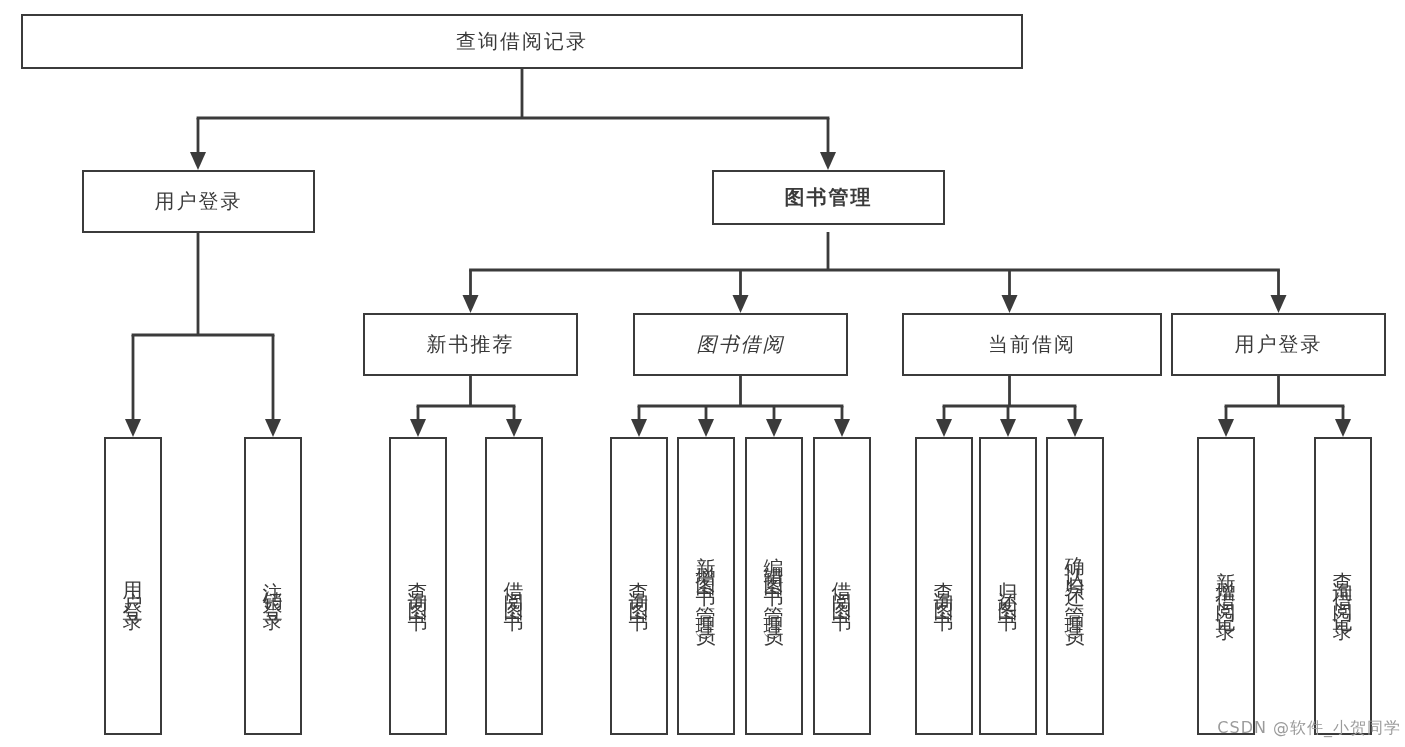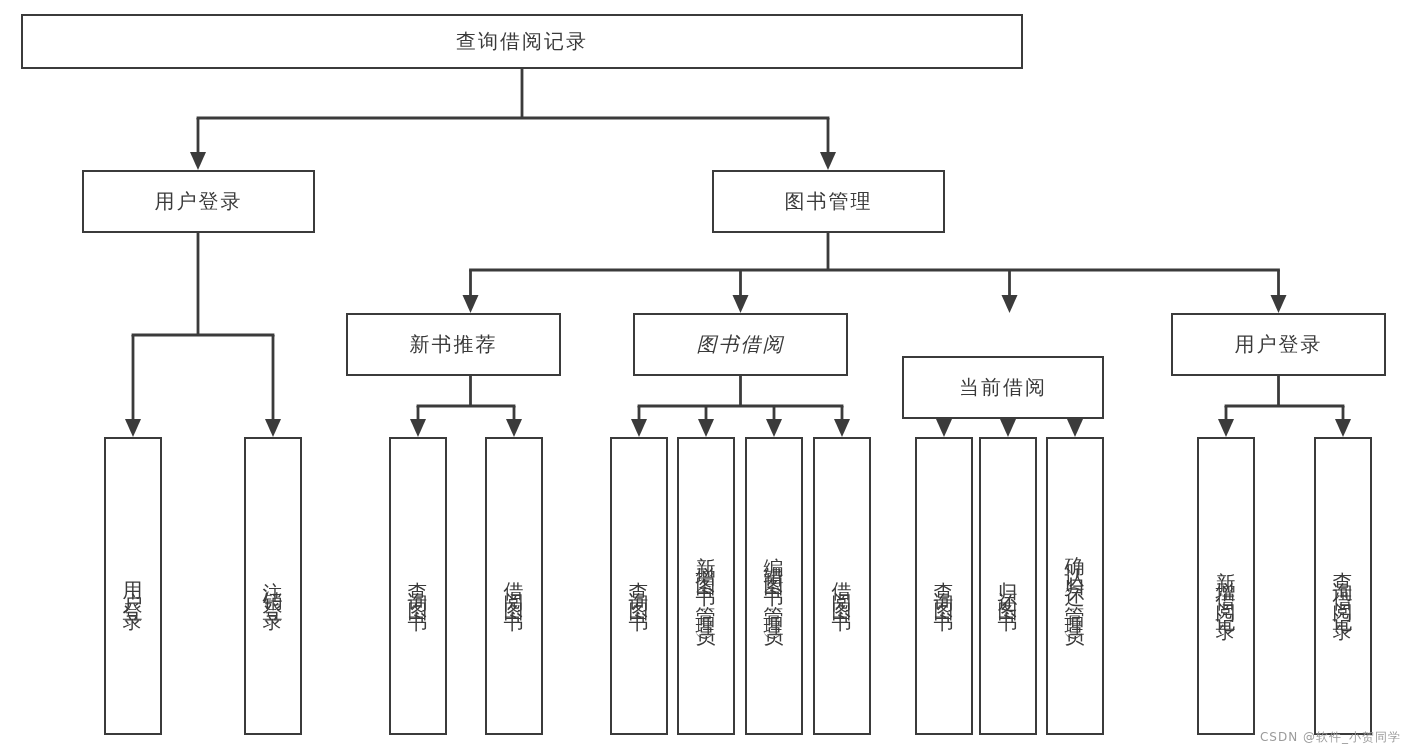--- a/index.html
+++ b/index.html
@@ -35,46 +35,46 @@
     writing-mode: vertical-rl;
     text-orientation: mixed;
     font-size: 20px;
     letter-spacing: 10px;
     line-height: 1;
   }
   
   .n-root  { left: 21px;   top: 14px;  width: 1002px; height: 55px; }
   
   .n-l2a   { left: 82px;   top: 170px; width: 233px;  height: 63px; }
-  .n-l2b   { left: 712px;  top: 170px; width: 233px;  height: 63px; }
+  .n-l2b   { left: 712px;  top: 170px; width: 233px;  height: 55px; font-weight: bold; }
   
-  .n-l3a   { left: 346px;  top: 313px; width: 215px;  height: 63px; }
+  .n-l3a   { left: 363px;  top: 313px; width: 215px;  height: 63px; }
   .n-l3b   { left: 633px;  top: 313px; width: 215px;  height: 63px; font-style: italic; }
-  .n-l3c   { left: 902px;  top: 313px; width: 202px;  height: 63px; margin-top: 43px; }
+  .n-l3c   { left: 902px;  top: 313px; width: 260px;  height: 63px; }
   .n-l3d   { left: 1171px; top: 313px; width: 215px;  height: 63px; }
   
   .leaf    { top: 437px; width: 58px; height: 298px; }
   .n-lf01  { left: 104px; }
   .n-lf02  { left: 244px; }
   .n-lf03  { left: 389px; }
   .n-lf04  { left: 485px; }
   .n-lf05  { left: 610px; }
   .n-lf06  { left: 677px; }
   .n-lf07  { left: 745px; }
   .n-lf08  { left: 813px; }
   .n-lf09  { left: 915px; }
   .n-lf10  { left: 979px; }
   .n-lf11  { left: 1046px; }
   .n-lf12  { left: 1197px; }
   .n-lf13  { left: 1314px; }
   #watermark {
     position: absolute;
     right: 4px;
-    bottom: 1px;
-    font-size: 12px;
+    bottom: 8px;
+    font-size: 16px;
     color: #9b9b9b;
     letter-spacing: 1px;
     z-index: 5;
     white-space: nowrap;
   }
 </style>
 </head>
 <body>
 
 <div id="canvas">

